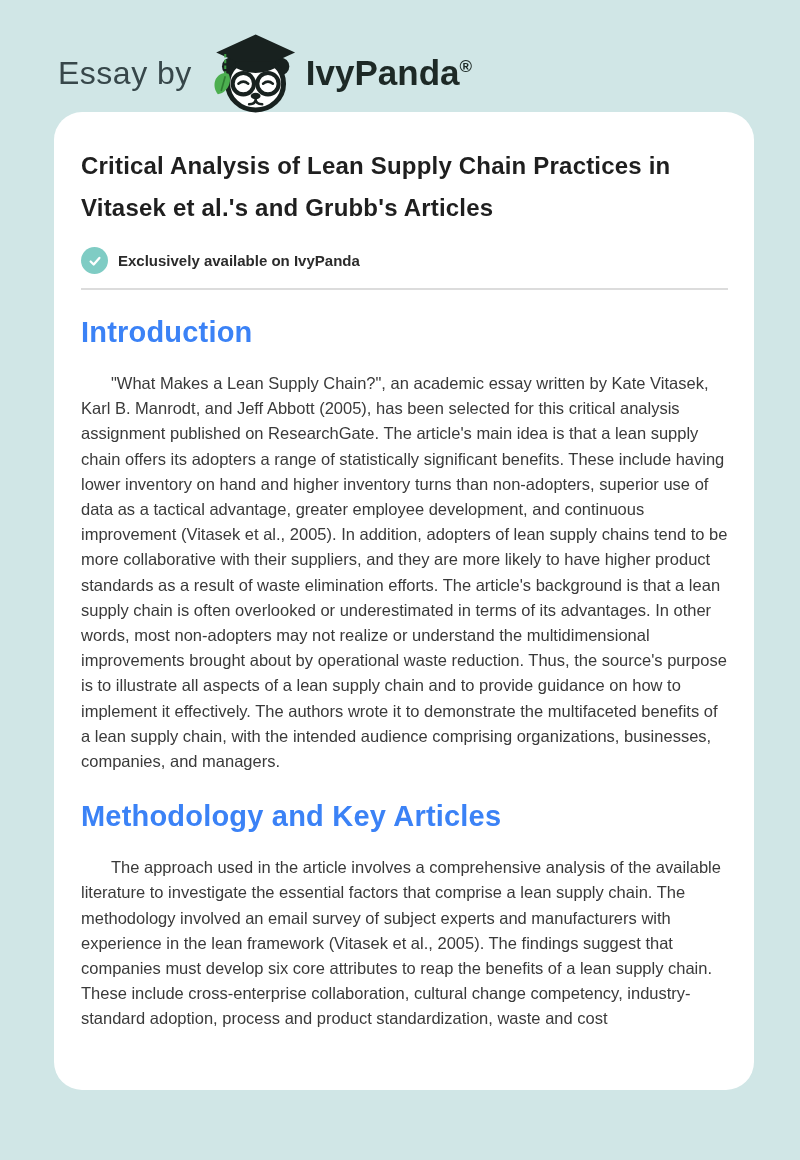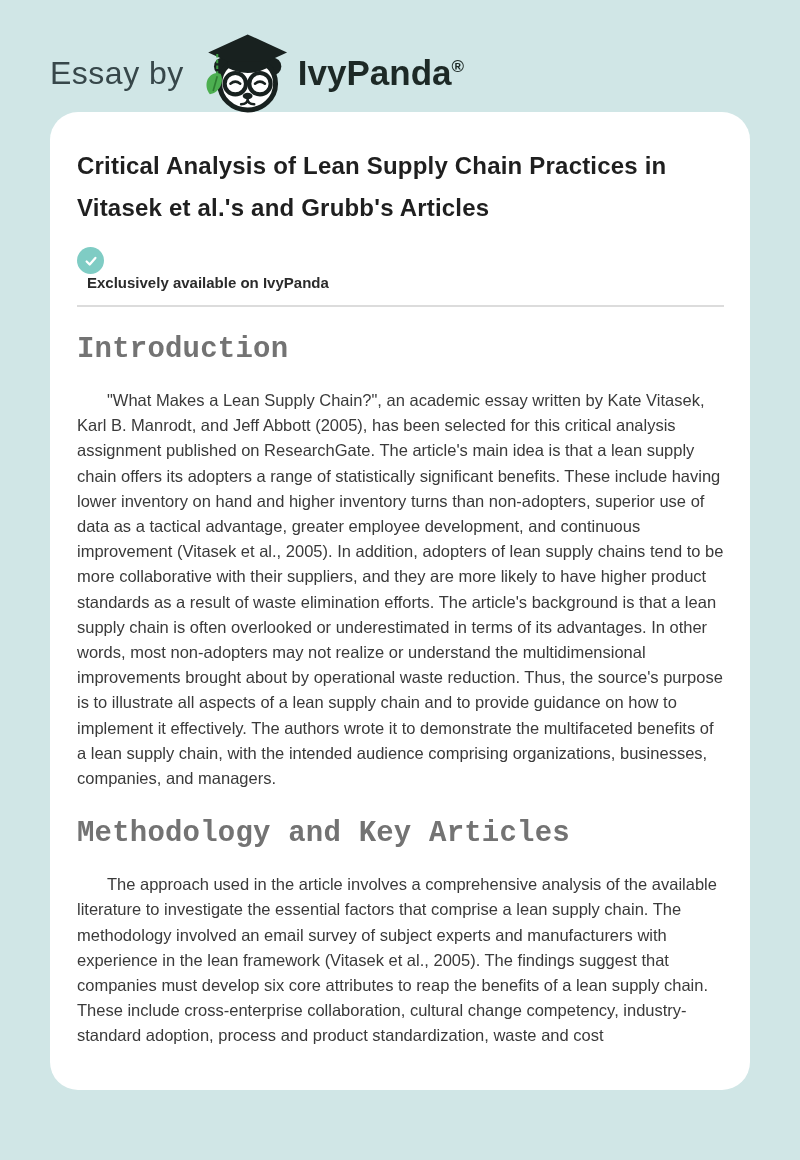--- a/index.html
+++ b/index.html
@@ -5,21 +5,21 @@
   * { box-sizing: border-box; }
   html, body {
     margin: 0;
     padding: 0;
     width: 800px;
     height: 1160px;
     overflow: hidden;
     background: #d0e6e6;
     font-family: "Liberation Sans", sans-serif;
   }
-  .page { width: 800px; height: 1160px; position: relative; }
+  .page { width: 800px; height: 1160px; position: relative; padding-left: 8px; }
 
   
   .site-header {
     display: flex;
     align-items: center;
     padding: 34px 0 0 50px;
     height: 112px;
   }
   .essay-by {
     font-size: 32px;
@@ -62,23 +62,22 @@
   .essay-title {
     margin: 0;
     font-size: 24px;
     line-height: 42px;
     font-weight: 700;
     color: #1f1f1f;
     letter-spacing: 0.2px;
   }
   .badge-row {
     display: flex;
-    align-items: flex-start;
+    align-items: center;
     margin-top: 18px;
-    flex-direction: column;
   }
   .check-circle {
     width: 27px;
     height: 27px;
     border-radius: 50%;
     background: #7fccc4;
     display: inline-flex;
     align-items: center;
     justify-content: center;
     flex: 0 0 auto;
@@ -92,23 +91,22 @@
   }
   .divider {
     border: none;
     border-top: 2px solid #dcdcdc;
     margin: 14px 0 0 0;
   }
   .section-heading {
     margin: 26px 0 0 0;
     font-size: 29px;
     font-weight: 700;
-    color: #737373;
+    color: #3b82f6;
     letter-spacing: 0.2px;
-    font-family: Liberation Mono, monospace;
   }
   .section-paragraph {
     margin: 22px 0 0 0;
     font-size: 16.5px;
     line-height: 25.2px;
     color: #3a3a3a;
     text-indent: 30px;
   }
 </style>
 </head>

